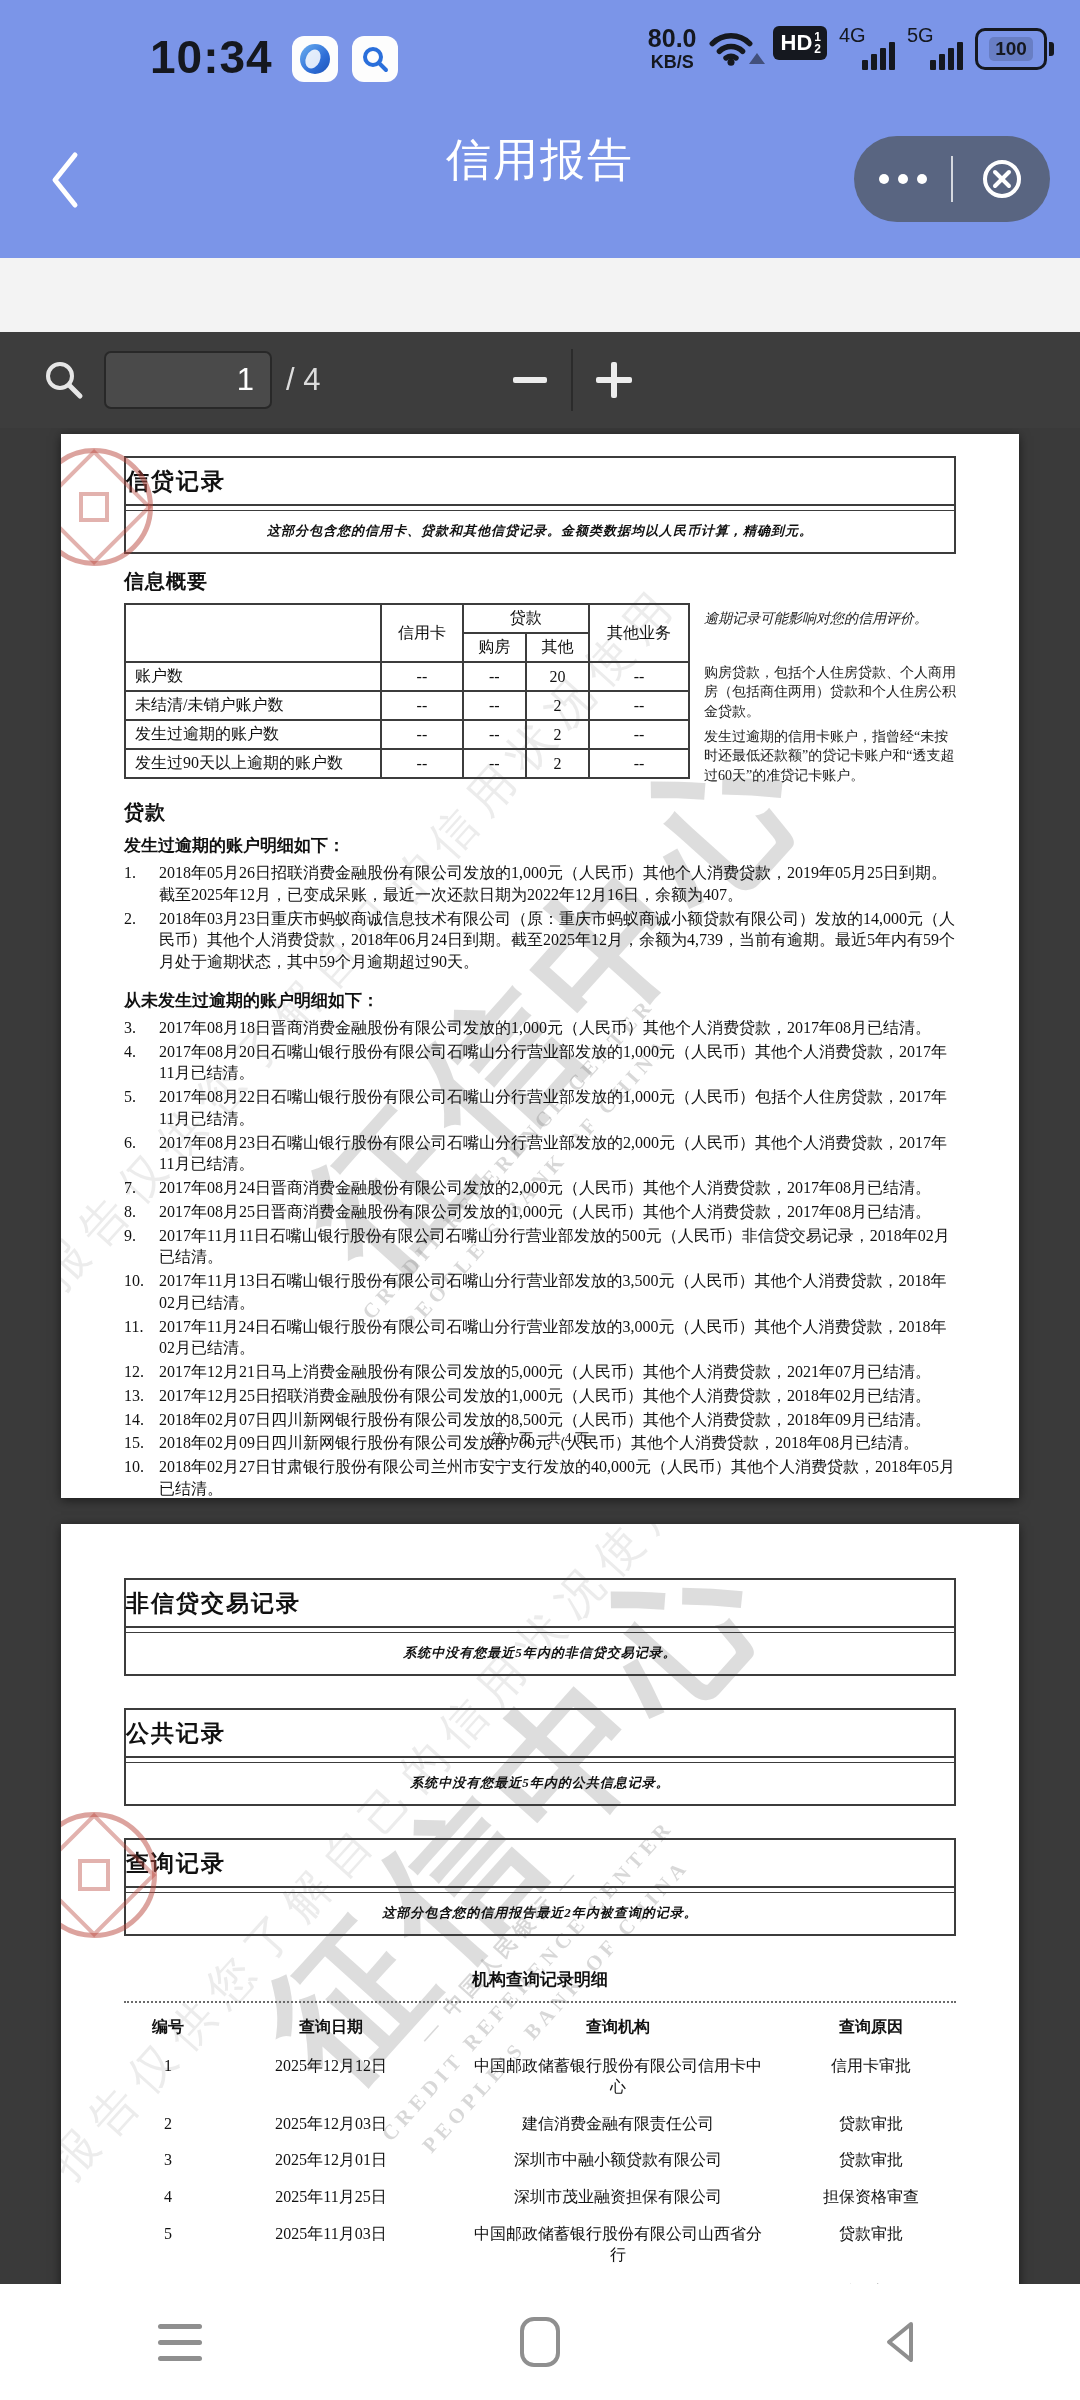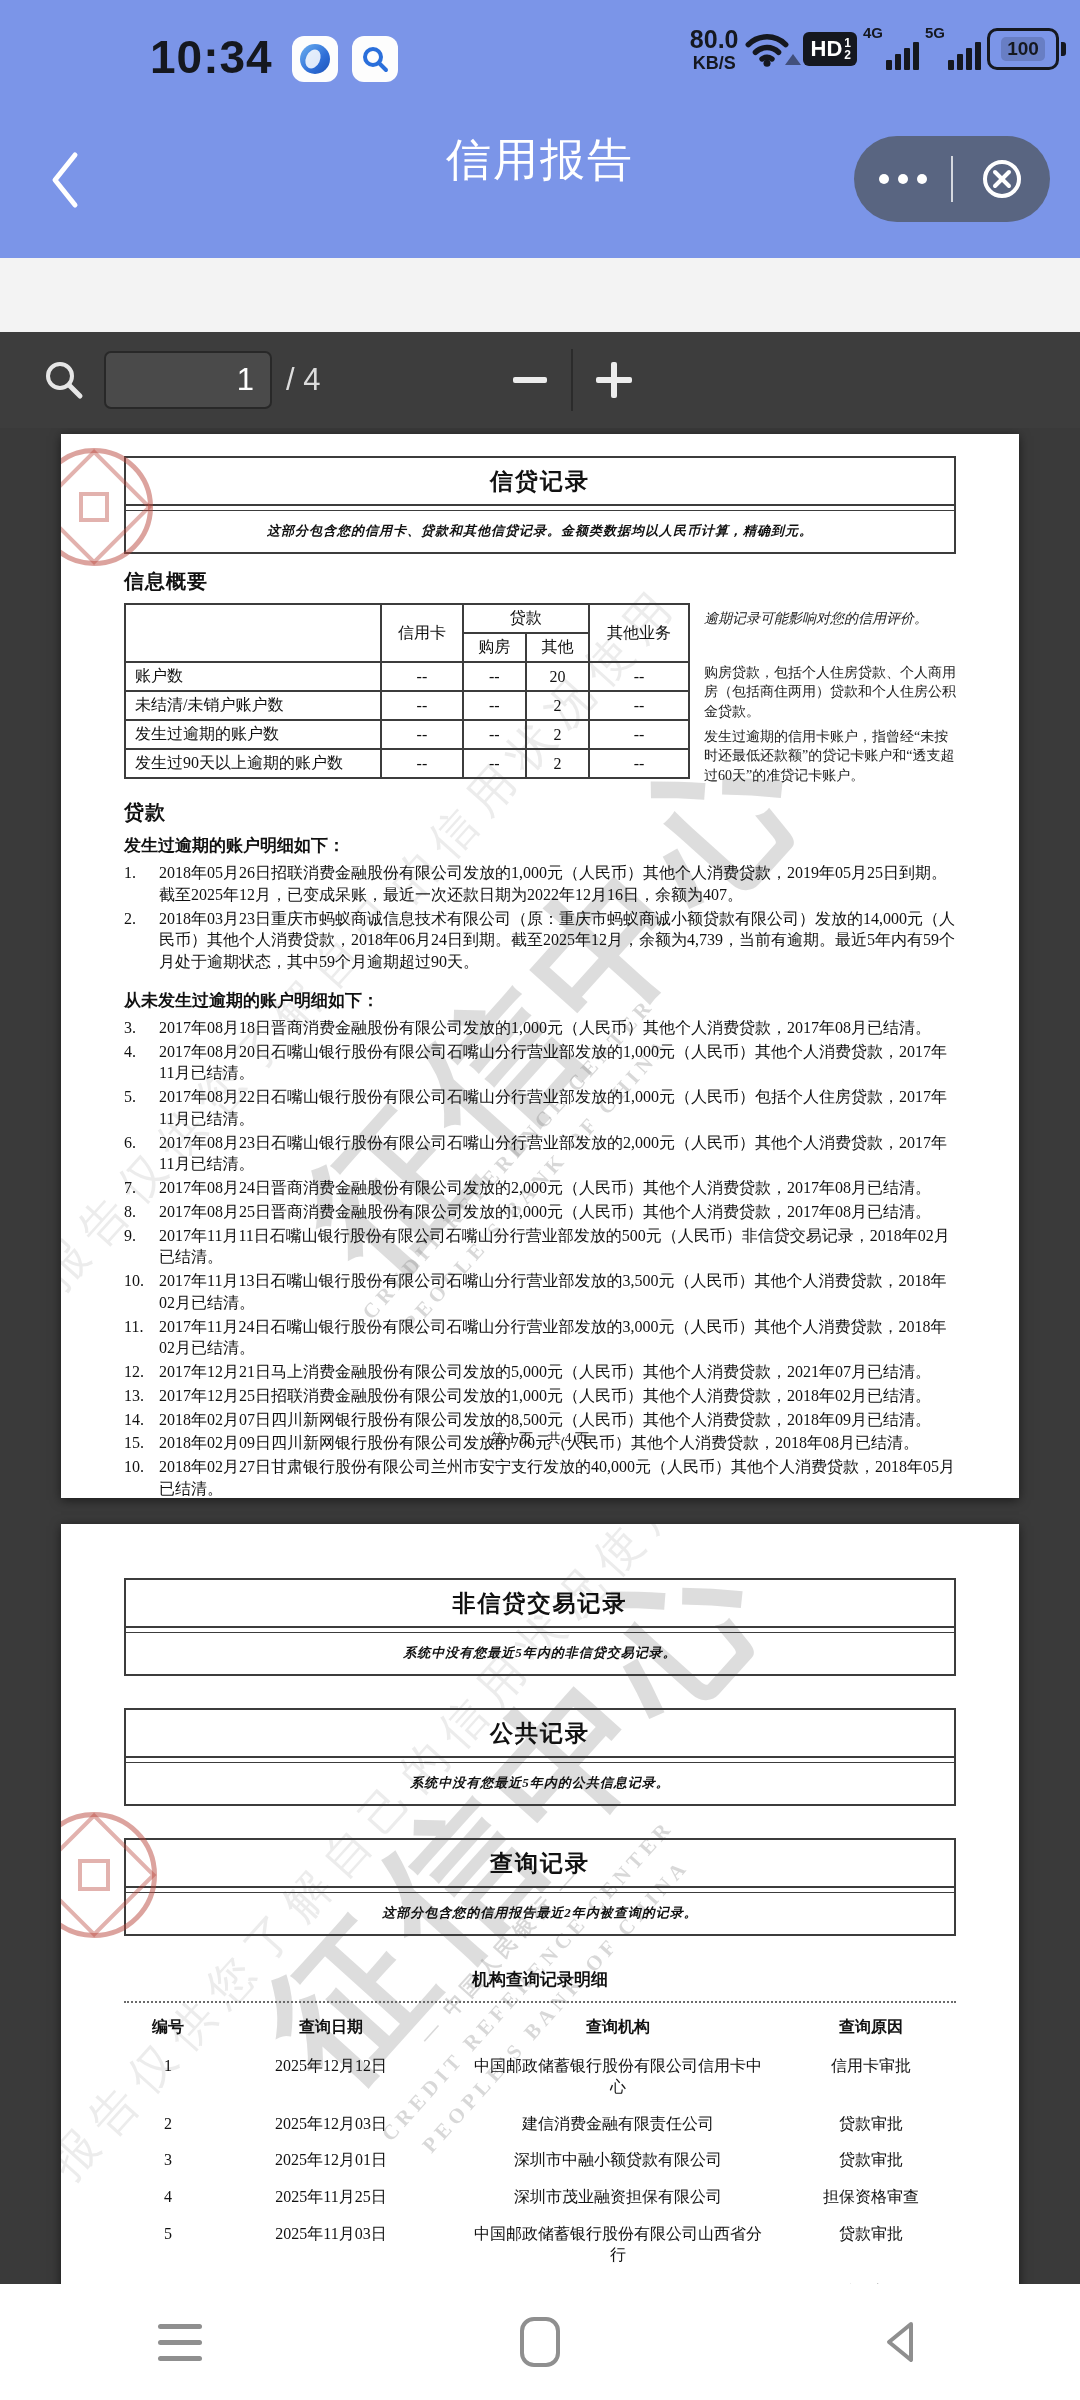--- a/index.html
+++ b/index.html
@@ -10,33 +10,33 @@
   }
   
   .top-blue{position:absolute;left:0;top:0;width:1080px;height:258px;background:#7b95e8;}
   .statusbar{position:absolute;left:0;top:0;width:1080px;height:106px;display:flex;align-items:center;color:#15181f;}
   .sb-time{position:absolute;left:150px;top:30px;font-size:46px;font-weight:700;letter-spacing:1px;}
   .sb-apps{position:absolute;left:292px;top:36px;display:flex;gap:14px;}
   .sb-app{width:46px;height:46px;background:#fdfdfd;border-radius:12px;position:relative;}
   .sb-app .blob{position:absolute;inset:8px;border-radius:50%;background:linear-gradient(135deg,#6db1f0 0%,#2f6fd8 60%,#1c53b8 100%);}
   .sb-app .blob::after{content:"";position:absolute;left:6px;top:5px;width:14px;height:20px;border-radius:50%;background:rgba(255,255,255,.85);transform:rotate(25deg);}
   .sb-app svg{position:absolute;inset:7px;}
-  .sb-right{position:absolute;right:14px;top:26px;display:flex;align-items:center;gap:6px;}
+  .sb-right{position:absolute;right:26px;top:26px;display:flex;gap:12px;}
   .sb-speed{display:flex;flex-direction:column;align-items:center;line-height:1;}
   .sb-speed .v{font-size:25px;font-weight:700;}
   .sb-speed .u{font-size:18px;font-weight:700;margin-top:2px;}
   .wifi-wrap{position:relative;width:52px;height:44px;}
   .wifi-wrap svg{position:absolute;left:0;top:3px;}
   .wifi-arrow{position:absolute;right:-4px;bottom:6px;width:0;height:0;border-left:8px solid transparent;border-right:8px solid transparent;border-bottom:11px solid #42507c;}
   .hd-badge{background:#15181f;color:#fff;border-radius:6px;height:34px;padding:0 6px 0 8px;display:flex;align-items:center;position:relative;}
   .hd-badge .hd{font-size:22px;font-weight:800;letter-spacing:0;}
   .hd-badge .sup{display:flex;flex-direction:column;line-height:1;margin-left:2px;}
   .hd-badge .sup span{font-size:12px;font-weight:800;}
   .sig{position:relative;width:56px;height:46px;}
-  .sig .lab{position:absolute;left:0;top:-2px;font-size:15px;font-weight:700;}
+  .sig .lab{position:absolute;left:0;top:-2px;font-size:20px;font-weight:400;}
   .sig .bars{position:absolute;right:0;bottom:2px;display:flex;align-items:flex-end;gap:3px;}
   .sig .bars i{display:block;width:6px;background:#15181f;border-radius:1px;}
   .batt{position:relative;display:flex;align-items:center;}
   .batt .body{width:66px;height:36px;border:3px solid #15181f;border-radius:10px;display:flex;align-items:center;justify-content:center;}
   .batt .pct{background:rgba(21,24,31,.18);border-radius:5px;padding:1px 6px;font-size:19px;font-weight:700;}
   .batt .nub{width:5px;height:14px;background:#15181f;border-radius:0 3px 3px 0;margin-left:2px;}
   
   .navbar{position:absolute;left:0;top:106px;width:1080px;height:152px;}
   .back-btn{position:absolute;left:30px;top:34px;width:70px;height:80px;display:flex;align-items:center;justify-content:center;}
   .nav-title{position:absolute;left:0;right:0;top:24px;text-align:center;color:#fff;font-size:45px;font-weight:500;letter-spacing:2px;}
@@ -72,21 +72,21 @@
   
   .wm{position:absolute;z-index:0;pointer-events:none;white-space:nowrap;}
   .wm-big{font-size:150px;font-weight:700;letter-spacing:14px;color:rgba(125,125,125,.26);transform:rotate(-48deg);font-family:"Liberation Serif",serif;}
   .wm-en{font-size:21px;font-weight:700;letter-spacing:5px;color:rgba(125,125,125,.30);transform:rotate(-48deg);line-height:1.8;text-align:center;}
   .wm-sent{font-size:46px;letter-spacing:12px;color:rgba(120,120,120,.14);transform:rotate(-48deg);transform-origin:left center;font-family:"Liberation Serif",serif;}
   .seal{position:absolute;z-index:2;border-radius:50%;border:5px solid rgba(186,72,62,.50);pointer-events:none;}
   .seal::before{content:"";position:absolute;inset:12%;border:4px solid rgba(186,72,62,.42);transform:rotate(45deg);}
   .seal::after{content:"";position:absolute;inset:36%;border:4px solid rgba(186,72,62,.42);}
   
   .sec-box{border:2px solid #3c3c3c;margin-bottom:14px;background:transparent;}
-  .sec-title{text-align:center;font-size:23px;font-weight:700;padding:8px 0 7px;font-family:"Liberation Sans",sans-serif;letter-spacing:2px;}
+  .sec-title{text-align:left;font-size:23px;font-weight:700;padding:8px 0 7px;font-family:"Liberation Sans",sans-serif;letter-spacing:2px;}
   .dbl{height:4px;border-top:2px solid #3c3c3c;border-bottom:1px solid #3c3c3c;}
   .sec-desc{text-align:center;font-size:13px;font-weight:700;font-style:italic;padding:11px 10px 12px;letter-spacing:1px;}
   h3.doc-h{font-size:20px;font-weight:700;margin:12px 0 8px;font-family:"Liberation Sans",sans-serif;letter-spacing:1px;}
   
   .summary-wrap{display:flex;margin-bottom:20px;}
   table.sumtab{border-collapse:collapse;}
   .sumtab td,.sumtab th{border:2px solid #3c3c3c;font-size:16px;font-weight:400;text-align:center;padding:3px 6px;}
   .sumtab .lblcol{width:258px;text-align:left;padding-left:9px;}
   .sumtab .c1{width:72px;} .sumtab .c2{width:52px;} .sumtab .c3{width:52px;} .sumtab .c4{width:92px;}
   .notes{position:relative;width:252px;margin-left:14px;flex:none;}

